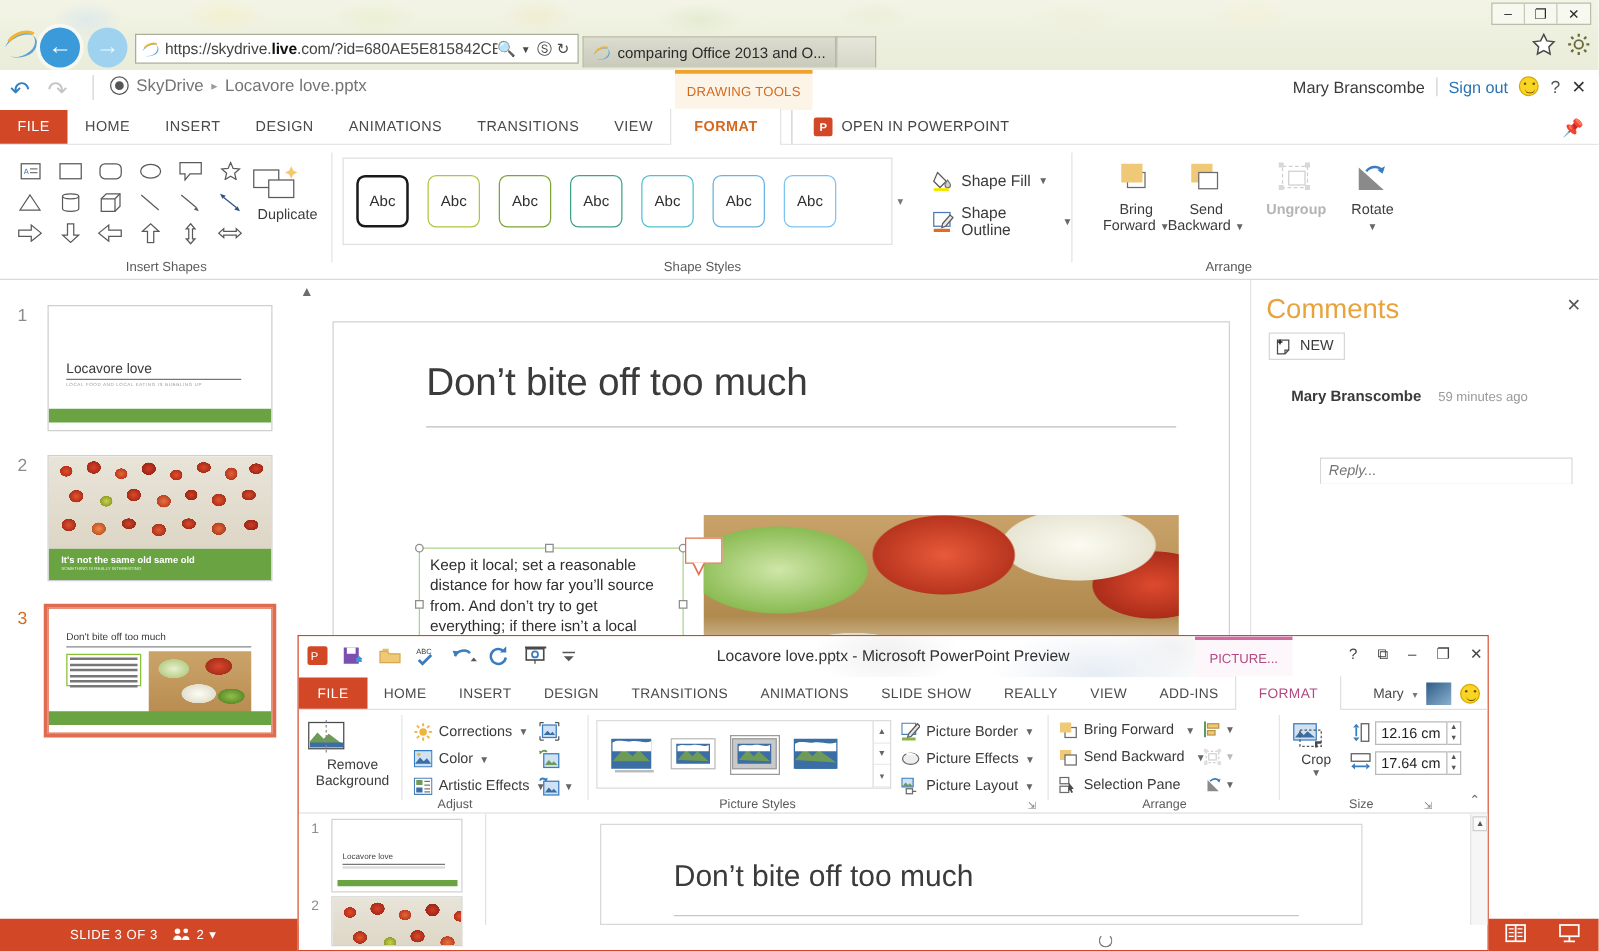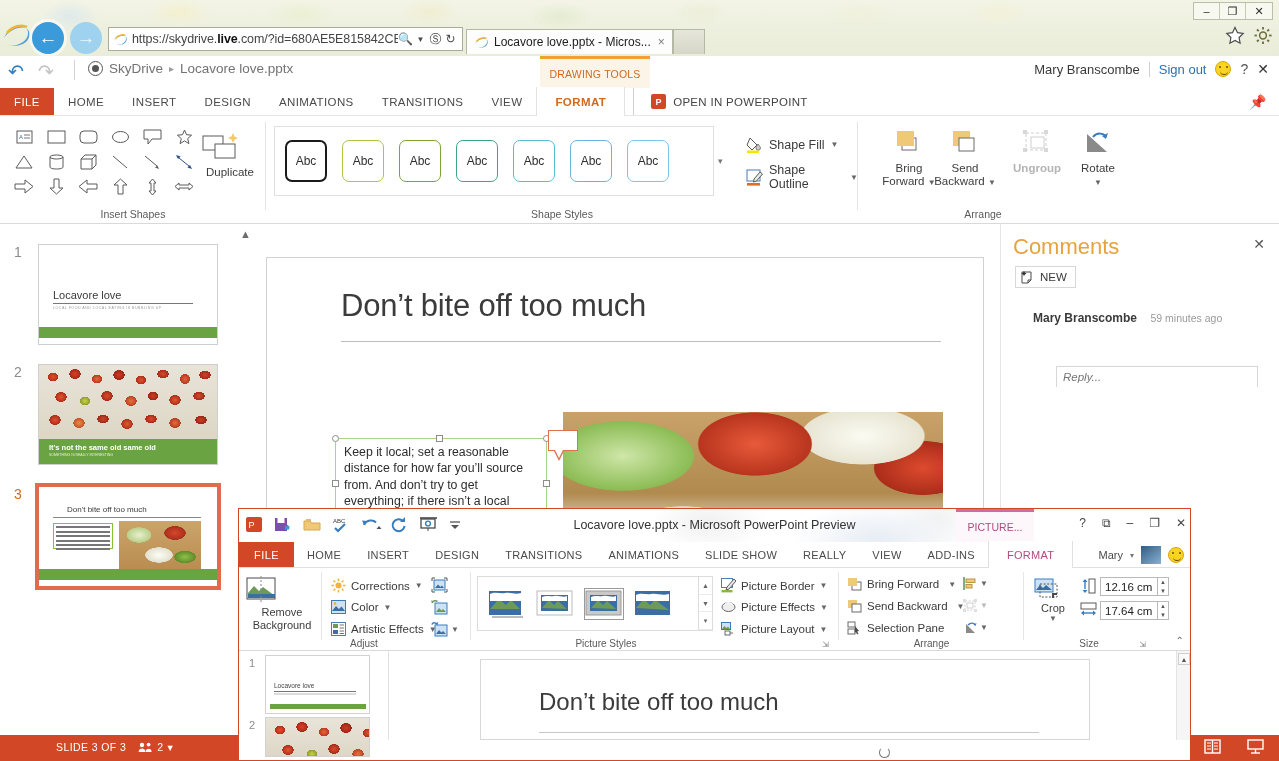--- a/index.html
+++ b/index.html
@@ -172,21 +172,21 @@
       radial-gradient(8px 6px at 64px 54px,#d2422a,#9e2a18 70%,transparent 72%),
       radial-gradient(8px 7px at 88px 59px,#e15a32,#ad331c 70%,transparent 72%),
       radial-gradient(8px 6px at 112px 54px,#da4a2c,#a62c18 70%,transparent 72%),
       radial-gradient(8px 7px at 136px 58px,#e66a3a,#b33e20 70%,transparent 72%),
       radial-gradient(8px 6px at 162px 55px,#cf3c26,#9b2616 70%,transparent 72%),
       linear-gradient(180deg,#e8e4d8,#ddd6c6);}
   .s2-band{position:absolute;left:0;top:74px;width:100%;height:27px;background:#6aa442;}
   .s2-t{position:absolute;left:10px;top:4px;font-size:7.5px;color:#fff;font-weight:bold;}
   .s2-s{position:absolute;left:10px;top:14px;font-size:3.5px;color:#e4f0d8;}
   
-  .s3-title{position:absolute;left:28px;top:18px;font-size:8px;color:#3a3a3a;}
+  .s3-title{position:absolute;left:14px;top:18px;font-size:8px;color:#3a3a3a;}
   .s3-rule{position:absolute;left:14px;top:30px;width:148px;height:1px;background:#888;}
   .s3-txt{position:absolute;left:14px;top:36px;width:60px;height:26px;
     border:1.2px solid #86c232;background:#fff;}
   .s3-txt i{display:block;height:2px;margin:2.4px 2.4px 0;background:#777;}
   .s3-img{position:absolute;left:80px;top:34px;width:82px;height:52px;
     background:
       radial-gradient(16px 10px at 20px 14px,#e8f0d0,#b9cf8a 75%,transparent 78%),
       radial-gradient(14px 9px at 56px 12px,#d9452c,#a8301c 75%,transparent 78%),
       radial-gradient(18px 10px at 40px 34px,#fdfdf5,#e2e0cf 75%,transparent 78%),
       radial-gradient(14px 8px at 66px 36px,#8fc04a,#5e8d2a 75%,transparent 78%),
@@ -355,27 +355,26 @@
       <path d="M2.5 5.5C5 2 10 1 12.5 2.5" stroke="#f1b434" stroke-width="1.4" fill="none"></path>
     </svg>
     <span class="addr-text">https://skydrive.<b>live</b>.com/?id=680AE5E815842CE4!</span>
     <span class="addr-ico">🔍</span>
     <span class="addr-ico" style="font-size:8px;">▼</span>
     <span class="addr-ico">Ⓢ</span>
     <span class="addr-ico">↻</span>
   </div>
 
   <div class="tabrow">
-    <div class="tab active">
+    <div class="tab inactive">
       <svg class="fav" viewBox="0 0 15 13">
         <path d="M1 8c2-5 7-7 10-5.5 2.5 1.2 2.5 4 1 6-2 2.6-6 4-9 3 2.5 1 6.5.5 9-1.5 2-2 2.5-5 .5-6.5-3-2-9 .5-11.5 4.5z" fill="#5aa0d6"></path>
         <path d="M2.5 5.5C5 2 10 1 12.5 2.5" stroke="#f1b434" stroke-width="1.4" fill="none"></path>
       </svg>
-      <span class="lbl">Locavore love.pptx - Micros...</span>
-      <span class="x">×</span>
+      <span class="lbl">comparing Office 2013 and O...</span>
     </div>
     <div class="tab newtab"></div>
   </div>
 
   <div class="bc-right">
     <svg width="20" height="19" viewBox="0 0 20 19">
       <path d="M10 1.5l2.5 5.2 5.7.8-4.1 4 1 5.7L10 14.5 4.9 17.2l1-5.7-4.1-4 5.7-.8z" fill="#fff" stroke="#4a4a4a" stroke-width="1.2"></path>
     </svg>
     <svg width="20" height="19" viewBox="0 0 20 19">
       <circle cx="10" cy="9.5" r="3.4" fill="none" stroke="#6b6b3a" stroke-width="1.5"></circle>

